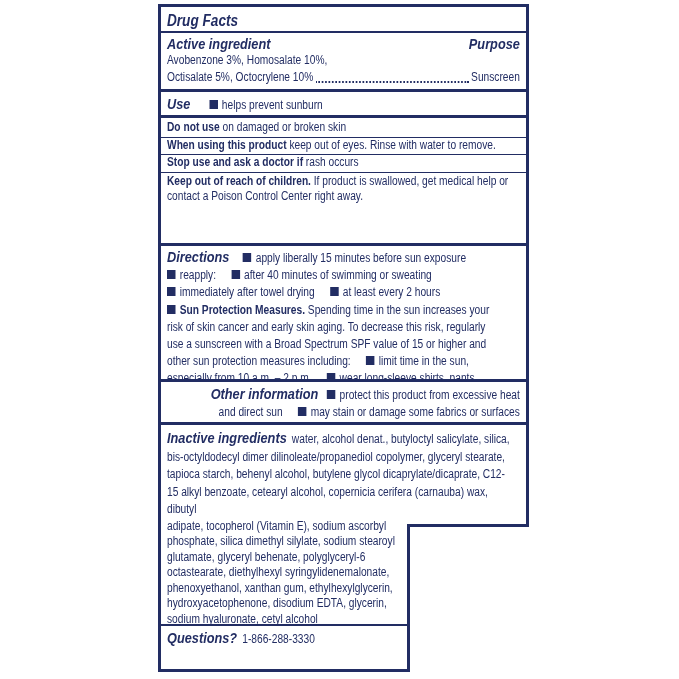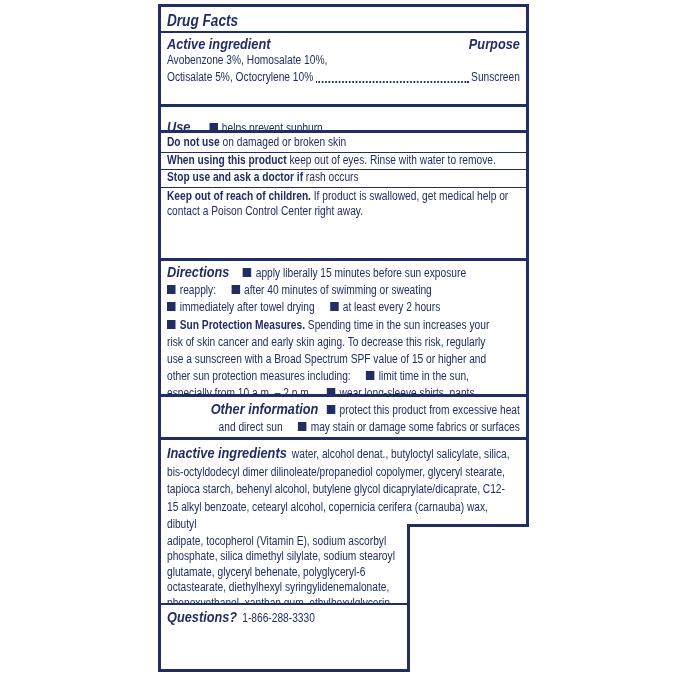--- a/index.html
+++ b/index.html
@@ -26,42 +26,42 @@
   .h-inline { font-style: italic; font-weight: bold; font-size: 15px; margin-right: 10px; }
   .b { font-weight: bold; }
   .ln { white-space: nowrap; line-height: 17.2px; font-size: 12px; }
 
   .bullet { display: inline-block; width: 10px; height: 9px; background: #222d63; margin-right: 5px; }
   .gap { display: inline-block; width: 18px; }
 
   #sec-title { height: 29px; padding-top: 7px; }
   #sec-title .h { font-size: 16px; line-height: 20px; }
 
-  #sec-active { height: 74px; padding-top: 2px; }
+  #sec-active { height: 59px; padding-top: 2px; }
   .ai-head { display: flex; justify-content: space-between; line-height: 17px; }
   .ai-line { font-size: 12px; line-height: 17px; }
   .ai-row { display: flex; align-items: flex-end; font-size: 12px; line-height: 17px; }
   .lead { flex: 1; border-bottom: 2px dotted #222d63; margin: 0 3px 3px 3px; }
 
-  #sec-use { height: 26px; padding-top: 10px; }
+  #sec-use { height: 26px; padding-top: 2px; }
   .use-row { line-height: 19px; font-size: 12px; }
   .use-row .h { margin-right: 22px; }
 
   #sec-warnings { height: 128px; padding-top: 2px; }
   #sec-warnings .h { line-height: 17px; }
   .wtext { font-size: 12px; line-height: 15.5px; }
   .wrow { border-bottom: 1.5px solid #222d63; padding-bottom: 1px; }
   .keepout { padding-top: 1px; }
 
   #sec-directions { height: 136px; padding-top: 2px; }
   #sec-directions .h-inline { margin-right: 16px; }
 
   #sec-other { height: 43px; padding-top: 3px; text-align: right; }
 
-  #sec-inactive { height: 163px; padding-top: 4px; }
+  #sec-inactive { height: 199px; padding-top: 4px; }
   .inact-wide { width: 404px; line-height: 17.5px; font-size: 12px; }
   .inact-narrow { width: 277px; line-height: 15.5px; font-size: 12px; }
 
   #sec-questions { height: 24px; width: 252px; border-top: 2px solid #222d63; padding-top: 3px; }
   .q-row { line-height: 17px; font-size: 12px; }
   .q-row .h-inline { margin-right: 6px; }
 </style>
 </head>
 <body>
 

